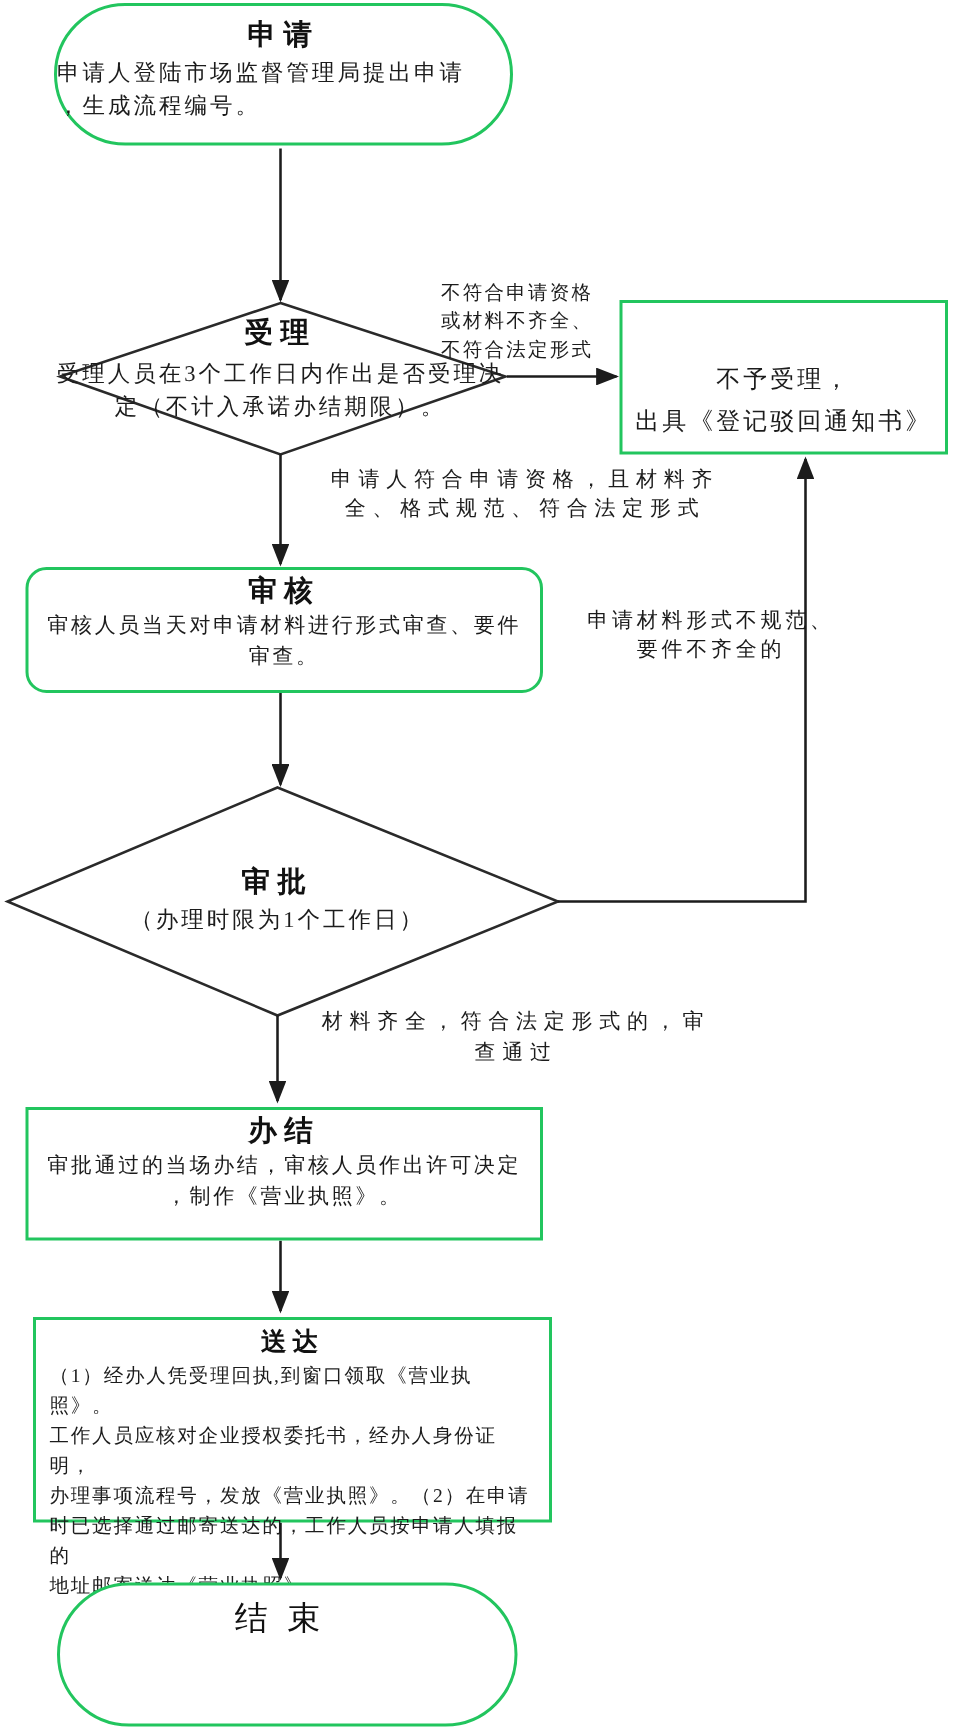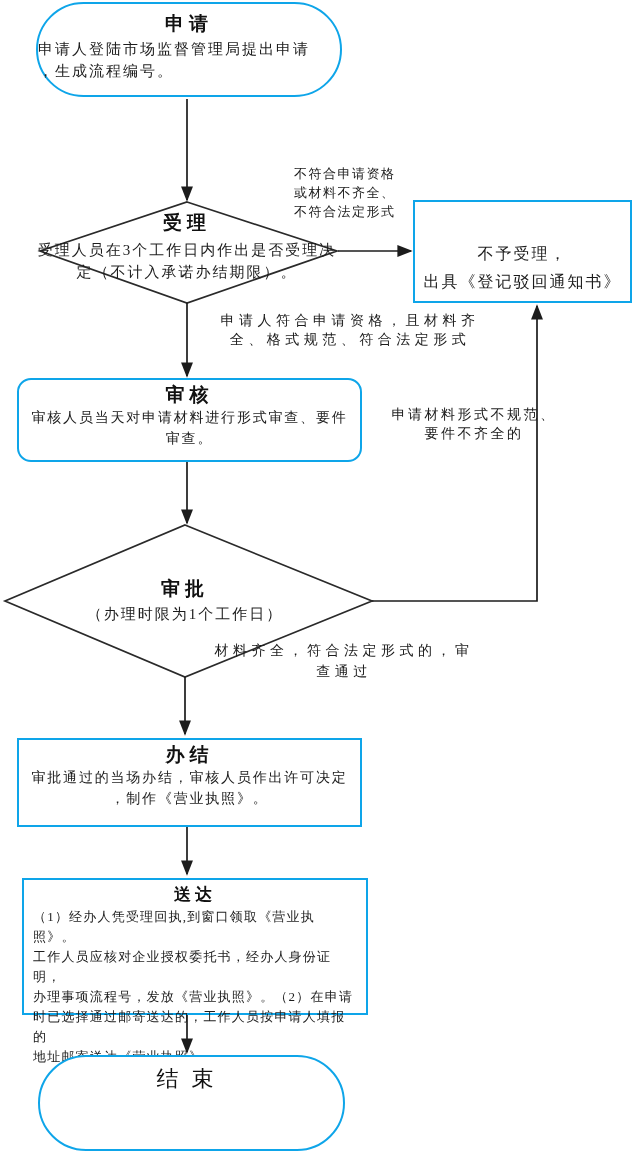--- a/index.html
+++ b/index.html
@@ -4,21 +4,21 @@
 <style>
   html,body{margin:0;padding:0;background:#ffffff;}
   .canvas{
     position:relative;width:640px;height:1156px;overflow:hidden;
     background:#ffffff;color:#1c1c1c;
     font-family:"Liberation Serif", serif;
   }
   svg.wires{position:absolute;left:0;top:0;width:640px;height:1156px;}
   .node{
     position:absolute;box-sizing:border-box;
-    border:2px solid #0ea5e9;background:#ffffff;
+    border:2px solid #22c55e;background:#ffffff;
   }
   .stadium{border-radius:50px;border-width:2px;}
   .pre{white-space:pre-line;}
   .node-title{
     display:block;text-align:center;font-weight:bold;
     font-size:19px;letter-spacing:5px;line-height:24px;color:#111;
   }
   .node-body{display:block;color:#1c1c1c;margin-top:33px;}
   .txt{position:absolute;box-sizing:border-box;}
   .center{text-align:center;}
@@ -55,24 +55,24 @@
   .n-deliver .node-body{
     font-size:13px;letter-spacing:1.2px;line-height:20px;
     padding:0 9px;text-align:left;margin-top:1px;
   }
 
   
   .n-end{left:38px;top:1055px;width:307px;height:96px;padding-top:7px;}
   .n-end .node-title{font-weight:normal;font-size:22px;letter-spacing:13px;line-height:30px;}
 
   
-  .l-reject-cond{left:294px;top:164px;width:130px;font-size:13px;letter-spacing:1.5px;line-height:19px;text-align:left;}
+  .l-reject-cond{left:294px;top:185px;width:130px;font-size:13px;letter-spacing:1.5px;line-height:19px;text-align:left;}
   .l-accept-pass{left:188px;top:311px;width:324px;font-size:14px;letter-spacing:4.5px;line-height:19px;}
   .l-review-fail{left:383px;top:405px;width:182px;font-size:14px;letter-spacing:2.5px;line-height:19px;}
-  .l-approve-pass{left:193px;top:640px;width:302px;font-size:14px;letter-spacing:4.5px;line-height:21px;font-family:Liberation Serif, serif;}
+  .l-approve-pass{left:193px;top:671px;width:302px;font-size:14px;letter-spacing:4.5px;line-height:21px;font-family:Liberation Serif, serif;}
 </style>
 </head>
 <body>
 
 <div class="canvas">
 
   <svg class="wires" viewBox="0 0 640 1156" xmlns="http://www.w3.org/2000/svg">
     <defs>
       <marker id="arw" markerWidth="9" markerHeight="7" refX="8" refY="3.5" orient="auto">
         <path d="M0,0 L9,3.5 L0,7 Z" fill="#1c1c1c"></path>

